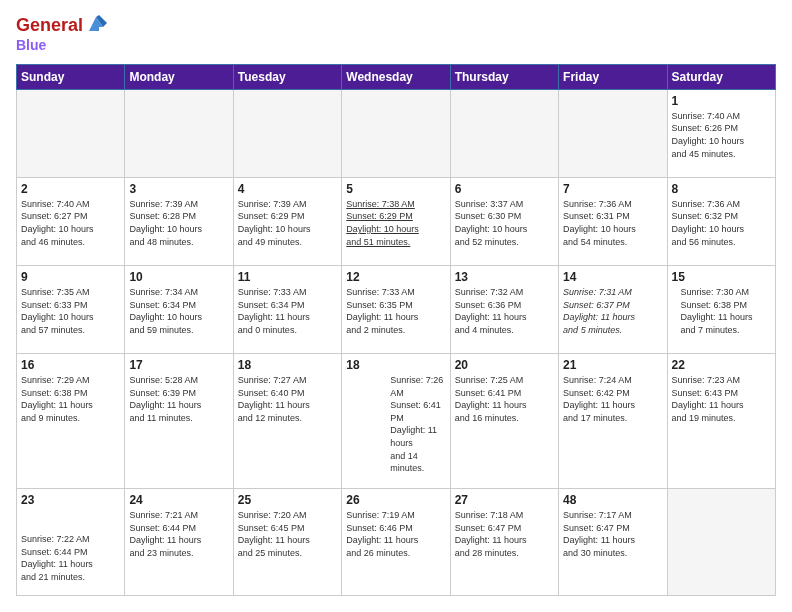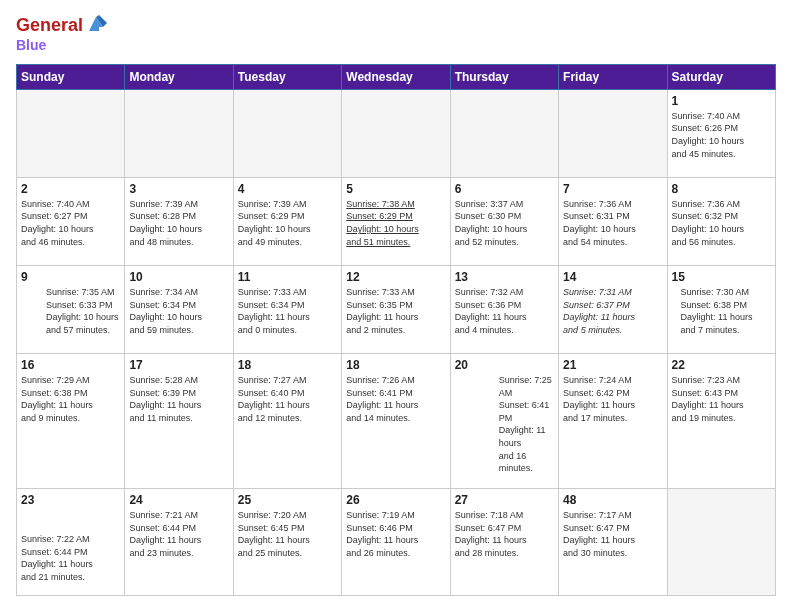--- a/index.html
+++ b/index.html
@@ -190,21 +190,21 @@
             <span class="day-num">8</span>
             <div class="day-info" style="white-space: pre-line;">Sunrise: 7:36 AM
 Sunset: 6:32 PM
 Daylight: 10 hours
 and 56 minutes.</div>
           </td>
         </tr>
         <tr>
           <td>
             <span class="day-num">9</span>
-            <div class="day-info" style="white-space: pre-line; margin-left: 25px;">Sunrise: 7:35 AM
+            <div class="day-info" style="white-space: pre-line;">Sunrise: 7:35 AM
 Sunset: 6:33 PM
 Daylight: 10 hours
 and 57 minutes.</div>
           </td>
           <td>
             <span class="day-num">10</span>
             <div class="day-info" style="white-space: pre-line;">Sunrise: 7:34 AM
 Sunset: 6:34 PM
 Daylight: 10 hours
 and 59 minutes.</div>
@@ -262,28 +262,28 @@
           </td>
           <td>
             <span class="day-num">18</span>
             <div class="day-info" style="white-space: pre-line;">Sunrise: 7:27 AM
 Sunset: 6:40 PM
 Daylight: 11 hours
 and 12 minutes.</div>
           </td>
           <td>
             <span class="day-num">18</span>
-            <div class="day-info" style="white-space: pre-line;">Sunrise: 7:26 AM
+            <div class="day-info" style="white-space: pre-line; margin-left: 44px;">Sunrise: 7:26 AM
 Sunset: 6:41 PM
 Daylight: 11 hours
 and 14 minutes.</div>
           </td>
           <td>
             <span class="day-num">20</span>
-            <div class="day-info" style="white-space: pre-line; margin-left: 44px;">Sunrise: 7:25 AM
+            <div class="day-info" style="white-space: pre-line;">Sunrise: 7:25 AM
 Sunset: 6:41 PM
 Daylight: 11 hours
 and 16 minutes.</div>
           </td>
           <td>
             <span class="day-num">21</span>
             <div class="day-info" style="white-space: pre-line;">Sunrise: 7:24 AM
 Sunset: 6:42 PM
 Daylight: 11 hours
 and 17 minutes.</div>

